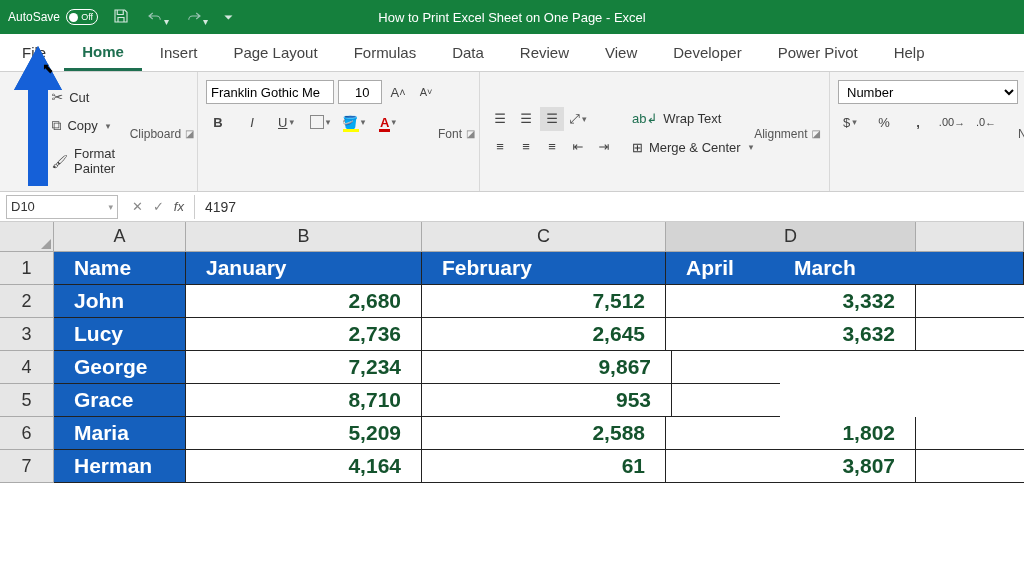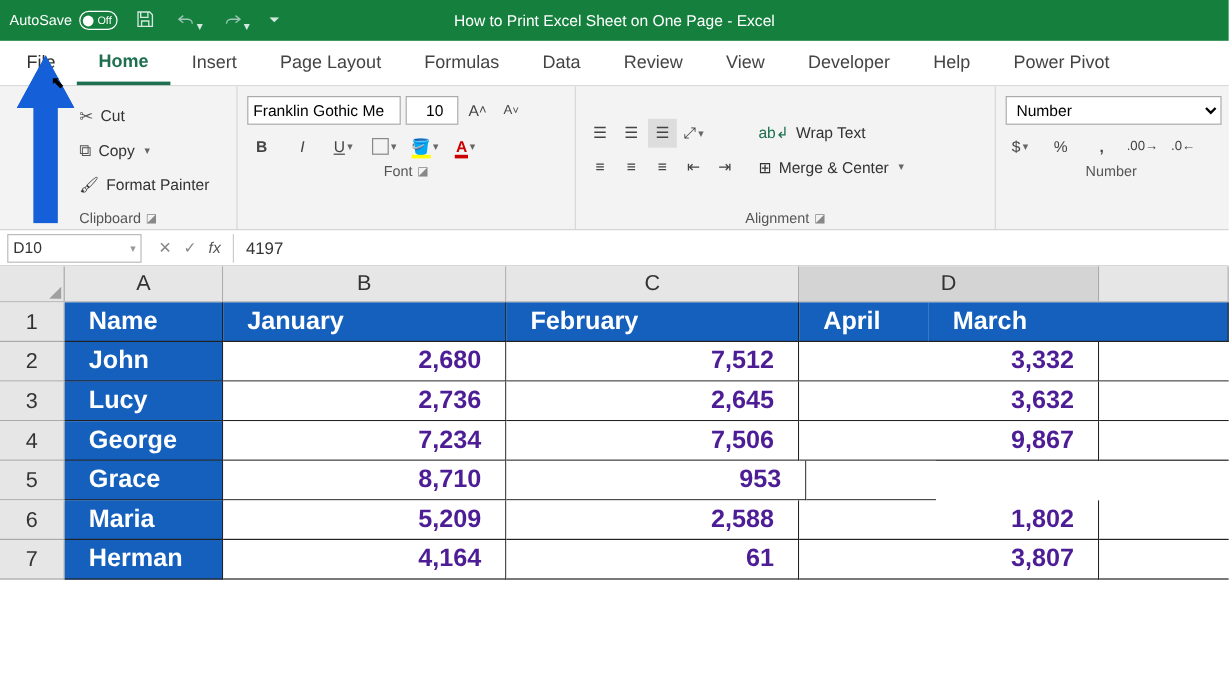--- a/index.html
+++ b/index.html
@@ -17,21 +17,21 @@
 .title { position: absolute; left: 50%; transform: translateX(-50%); font-size: 13px; white-space: nowrap; }
 
 
 .tabs { display: flex; align-items: center; height: 38px; background: #fff; padding: 0 4px; border-bottom: 1px solid #d0d0d0; font-size: 15px; color: #444; }
 .tab { padding: 0 18px; height: 100%; display: flex; align-items: center; cursor: pointer; }
 .tab.active { font-weight: 600; color: #1e6f50; border-bottom: 3px solid #1e6f50; }
 .tab.file { color: #333; }
 
 
 .ribbon { height: 120px; background: #f3f3f3; border-bottom: 1px solid #cecece; display: flex; }
-.group { border-right: 1px solid #d8d8d8; padding: 4px 8px 2px; display: flex; flex-direction: column; }
+.group { border-right: 1px solid #d8d8d8; padding: 4px 8px 2px; display: flex; justify-content: space-between; }
 .group-label { text-align: center; font-size: 12px; color: #555; display: flex; justify-content: center; align-items: center; gap: 4px; margin-top: 2px; }
 .group-label .launcher { font-size: 10px; color: #888; }
 .group-body { flex: 1; display: flex; gap: 6px; }
 .clip-btn { display: flex; align-items: center; gap: 6px; font-size: 13px; color: #333; margin: 2px 0; }
 .clip-stack { display: flex; flex-direction: column; justify-content: center; gap: 8px; }
 .font-col { display: flex; flex-direction: column; gap: 6px; }
 .row { display: flex; align-items: center; gap: 4px; }
 select, .combo { height: 24px; border: 1px solid #aaa; background: #fff; font-size: 13px; padding: 0 4px; font-family: inherit; }
 .combo.fontname { width: 128px; }
 .combo.fontsize { width: 44px; padding-left: 16px; }
@@ -60,21 +60,21 @@
 .corner { width: 54px; background: #e6e6e6; border-right: 1px solid #aaa; position: relative; }
 .corner::after { content: ""; position: absolute; right: 2px; bottom: 2px; width: 0; height: 0; border-left: 10px solid transparent; border-bottom: 10px solid #a0a0a0; }
 .ch { border-right: 1px solid #aaa; display: flex; align-items: center; justify-content: center; font-size: 18px; color: #333; background: #e6e6e6; }
 .ch.sel { background: #d4d4d4; }
 .col-A { width: 132px; } .col-B { width: 236px; } .col-C { width: 244px; } .col-D { width: 250px; } .col-E { width: 108px; }
 .row-line { display: flex; height: 33px; }
 .rh { width: 54px; background: #e6e6e6; border-right: 1px solid #aaa; border-bottom: 1px solid #aaa; display: flex; align-items: center; justify-content: center; font-size: 18px; color: #333; }
 .cell { border-right: 1px solid #222; border-bottom: 1px solid #222; display: flex; align-items: center; padding: 0 20px; font-size: 21px; font-weight: bold; }
 .hdr-cell { background: #1560bd; color: #fff; }
 .name-cell { background: #1560bd; color: #fff; }
-.num-cell { background: #fff; color: #4c1d95; justify-content: flex-end; }
+.num-cell { background: #fff; color: #14532d; justify-content: flex-end; }
 .col-E.cell { border-right: none; }
 
 
 .arrow { position: absolute; left: 14px; top: 46px; z-index: 50; }
 .arrow svg { filter: drop-shadow(0 0 0 #1560bd); }
 .cursor { position: absolute; left: 42px; top: 60px; z-index: 60; font-size: 14px; color: #000; }
 
 
 .scissors::before { content: "✂"; font-size: 14px; color: #555; }
 .copy-ico::before { content: "⧉"; font-size: 14px; color: #555; }
@@ -108,22 +108,22 @@
 <div class="tabs">
   <div class="tab file">File</div>
   <div class="tab active">Home</div>
   <div class="tab">Insert</div>
   <div class="tab">Page Layout</div>
   <div class="tab">Formulas</div>
   <div class="tab">Data</div>
   <div class="tab">Review</div>
   <div class="tab">View</div>
   <div class="tab">Developer</div>
+  <div class="tab">Power Pivot</div>
   <div class="tab">Help</div>
-  <div class="tab">Power Pivot</div>
 </div>
 
 <div class="ribbon">
 
   <div class="group" style="width:198px">
     <div class="group-body">
       <div style="width:52px"></div>
       <div class="clip-stack">
         <div class="clip-btn">
             <span class="scissors"></span>
@@ -284,21 +284,20 @@
     <div class="cell name-cell col-A">Lucy</div>
     <div class="cell num-cell col-B">2,736</div>
     <div class="cell num-cell col-C">2,645</div>
     <div class="cell num-cell col-D">3,632</div>
     <div class="cell num-cell col-E"></div>
   </div>
   <div class="row-line">
     <div class="rh">4</div>
     <div class="cell name-cell col-A">George</div>
     <div class="cell num-cell col-B">7,234</div>
-    <div class="cell num-cell col-C">7,506</div>
     <div class="cell num-cell col-D">9,867</div>
     <div class="cell num-cell col-E"></div>
   </div>
   <div class="row-line">
     <div class="rh">5</div>
     <div class="cell name-cell col-A">Grace</div>
     <div class="cell num-cell col-B">8,710</div>
     <div class="cell num-cell col-D">953</div>
     <div class="cell num-cell col-E"></div>
   </div>

